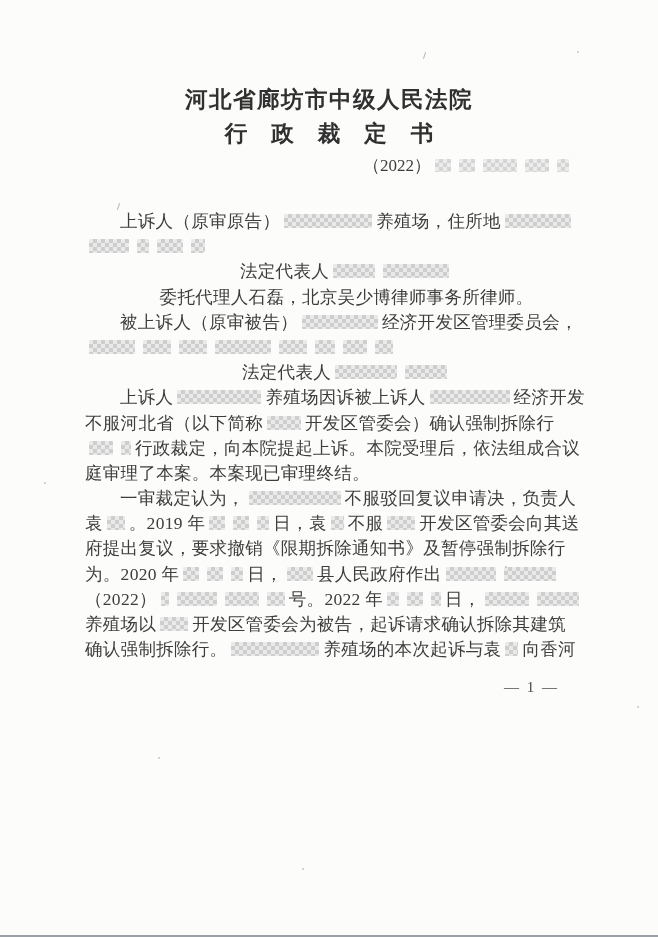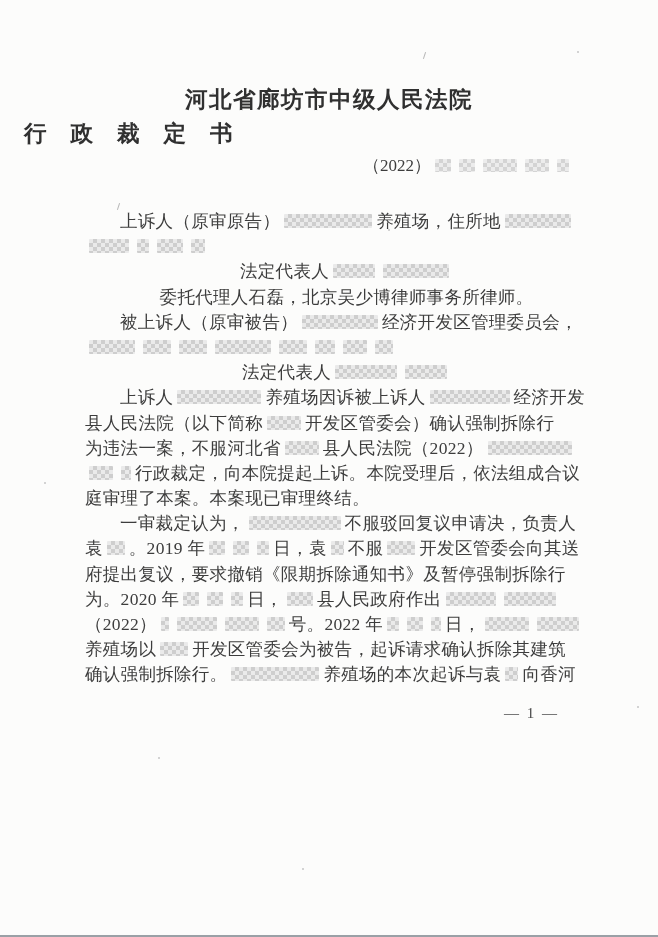--- a/index.html
+++ b/index.html
@@ -17,20 +17,21 @@
     padding-top: 86px;
     text-align: center;
     font-size: 22.5px;
     font-weight: 700;
     letter-spacing: 1.5px;
     color: #303030;
     line-height: 27px;
   }
   .doc-type {
     margin-top: 7px;
+    text-align: center;
     font-size: 22.5px;
     font-weight: 700;
     letter-spacing: 24px;
     text-indent: 24px;
     color: #303030;
     line-height: 27px;
   }
   .case-line {
     width: 488px;
     margin: 7px 0 0 85px;
@@ -113,22 +114,21 @@
 
   <div class="body-lines">
       <div class="line indent"><span class="t">上诉人（原审原告）</span><span class="redact" style="width: 88px;"></span><span class="t">养殖场，住所地</span><span class="redact" style="width: 66px;"></span></div>
       <div class="line"><span class="redact" style="width: 40px;"></span><span class="redact" style="width: 12px;"></span><span class="redact" style="width: 26px;"></span><span class="redact" style="width: 14px;"></span></div>
       <div class="line indent"><span class="t">法定代表人</span><span class="redact" style="width: 42px;"></span><span class="redact" style="width: 66px;"></span></div>
       <div class="line indent"><span class="t">委托代理人石磊，北京吴少博律师事务所律师。</span></div>
       <div class="line indent"><span class="t">被上诉人（原审被告）</span><span class="redact" style="width: 76px;"></span><span class="t">经济开发区管理委员会，</span></div>
       <div class="line"><span class="redact" style="width: 46px;"></span><span class="redact" style="width: 28px;"></span><span class="redact" style="width: 28px;"></span><span class="redact" style="width: 56px;"></span><span class="redact" style="width: 28px;"></span><span class="redact" style="width: 20px;"></span><span class="redact" style="width: 24px;"></span><span class="redact" style="width: 18px;"></span></div>
       <div class="line indent"><span class="t">法定代表人</span><span class="redact" style="width: 62px;"></span><span class="redact" style="width: 42px;"></span></div>
       <div class="line indent"><span class="t">上诉人</span><span class="redact" style="width: 84px;"></span><span class="t">养殖场因诉被上诉人</span><span class="redact" style="width: 80px;"></span><span class="t">经济开发</span></div>
-      <div class="line"><span class="t">县人民法院（以下简称</span><span class="redact" style="width: 34px;"></span><span class="t">开发区管委会）确认强制拆除行</span></div>
-      <div class="line"><span class="t">为违法一案，不服河北省</span><span class="redact" style="width: 34px;"></span><span class="t">县人民法院（2022）</span><span class="redact" style="width: 84px;"></span></div>
+      <div class="line"><span class="t">不服河北省（以下简称</span><span class="redact" style="width: 34px;"></span><span class="t">开发区管委会）确认强制拆除行</span></div>
       <div class="line"><span class="redact" style="width: 24px;"></span><span class="redact" style="width: 10px;"></span><span class="t">行政裁定，向本院提起上诉。本院受理后，依法组成合议</span></div>
       <div class="line"><span class="t">庭审理了本案。本案现已审理终结。</span></div>
       <div class="line indent"><span class="t">一审裁定认为，</span><span class="redact" style="width: 92px;"></span><span class="t">不服驳回复议申请决，负责人</span></div>
       <div class="line"><span class="t">袁</span><span class="redact" style="width: 18px;"></span><span class="t">。2019 年</span><span class="redact" style="width: 16px;"></span><span class="redact" style="width: 16px;"></span><span class="redact" style="width: 12px;"></span><span class="t">日，袁</span><span class="redact" style="width: 13px;"></span><span class="t">不服</span><span class="redact" style="width: 28px;"></span><span class="t">开发区管委会向其送</span></div>
       <div class="line"><span class="t">府提出复议，要求撤销《限期拆除通知书》及暂停强制拆除行</span></div>
       <div class="line"><span class="t">为。2020 年</span><span class="redact" style="width: 16px;"></span><span class="redact" style="width: 16px;"></span><span class="redact" style="width: 12px;"></span><span class="t">日，</span><span class="redact" style="width: 26px;"></span><span class="t">县人民政府作出</span><span class="redact" style="width: 50px;"></span><span class="redact" style="width: 52px;"></span></div>
       <div class="line"><span class="t">（2022）</span><span class="redact" style="width: 8px;"></span><span class="redact" style="width: 40px;"></span><span class="redact" style="width: 34px;"></span><span class="redact" style="width: 18px;"></span><span class="t">号。2022 年</span><span class="redact" style="width: 12px;"></span><span class="redact" style="width: 16px;"></span><span class="redact" style="width: 10px;"></span><span class="t">日，</span><span class="redact" style="width: 44px;"></span><span class="redact" style="width: 42px;"></span></div>
       <div class="line"><span class="t">养殖场以</span><span class="redact" style="width: 28px;"></span><span class="t">开发区管委会为被告，起诉请求确认拆除其建筑</span></div>
       <div class="line"><span class="t">确认强制拆除行。</span><span class="redact" style="width: 88px;"></span><span class="t">养殖场的本次起诉与袁</span><span class="redact" style="width: 13px;"></span><span class="t">向香河</span></div>
     </div>

